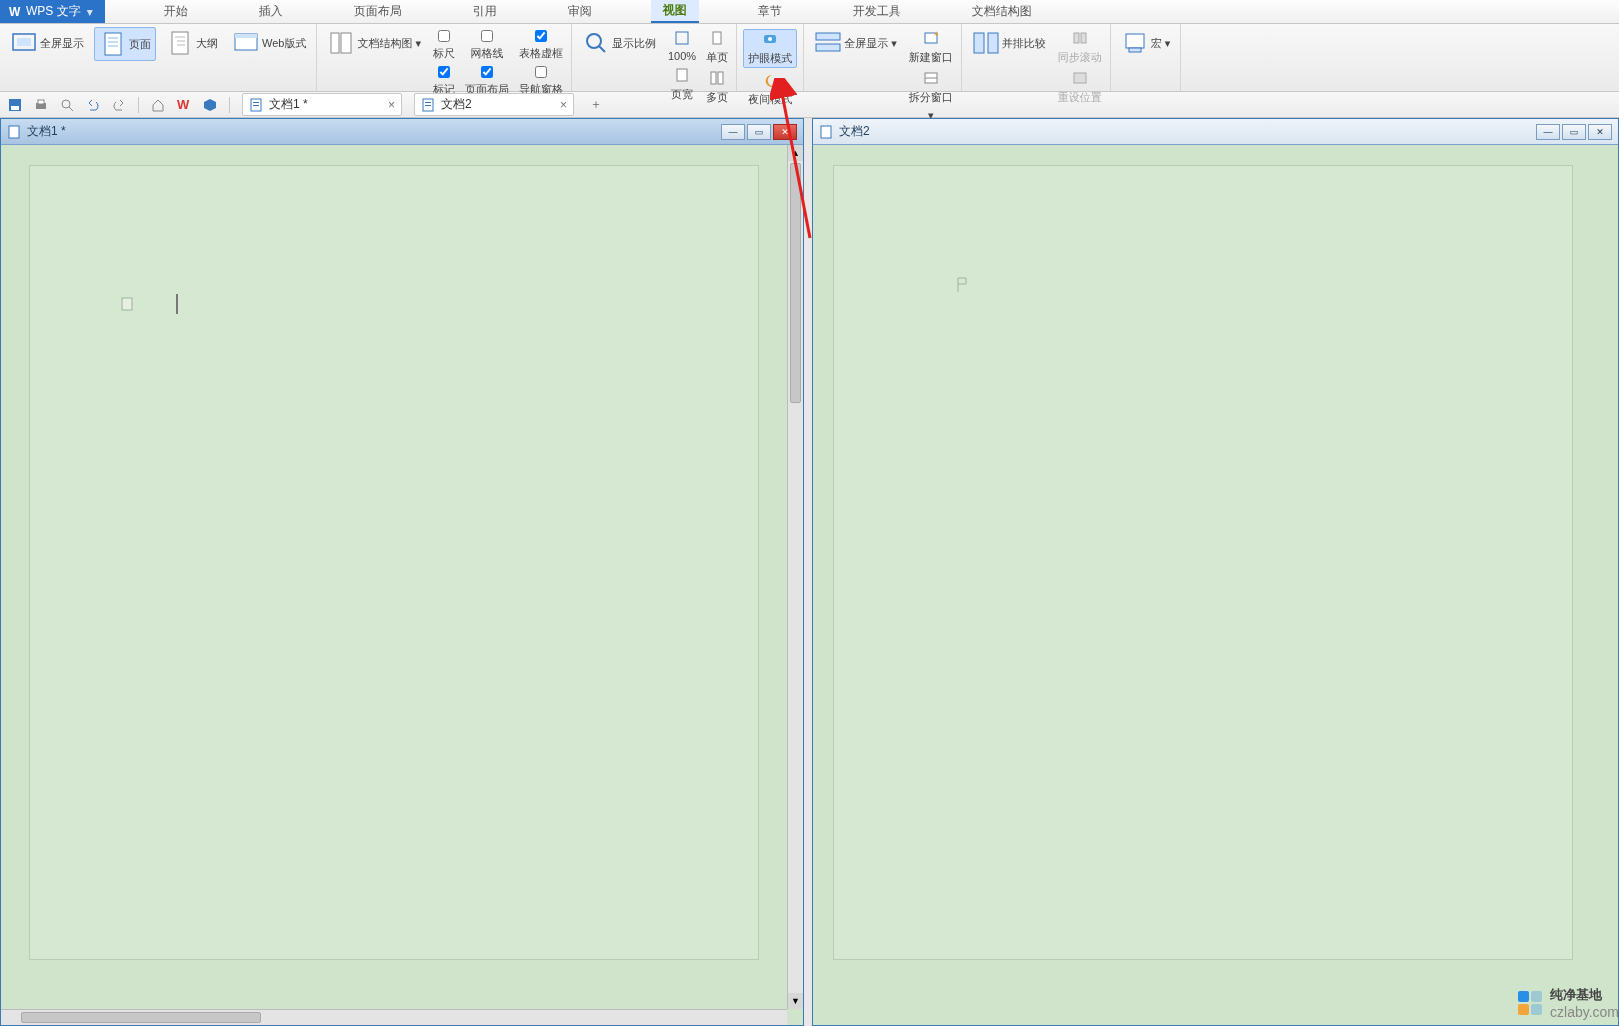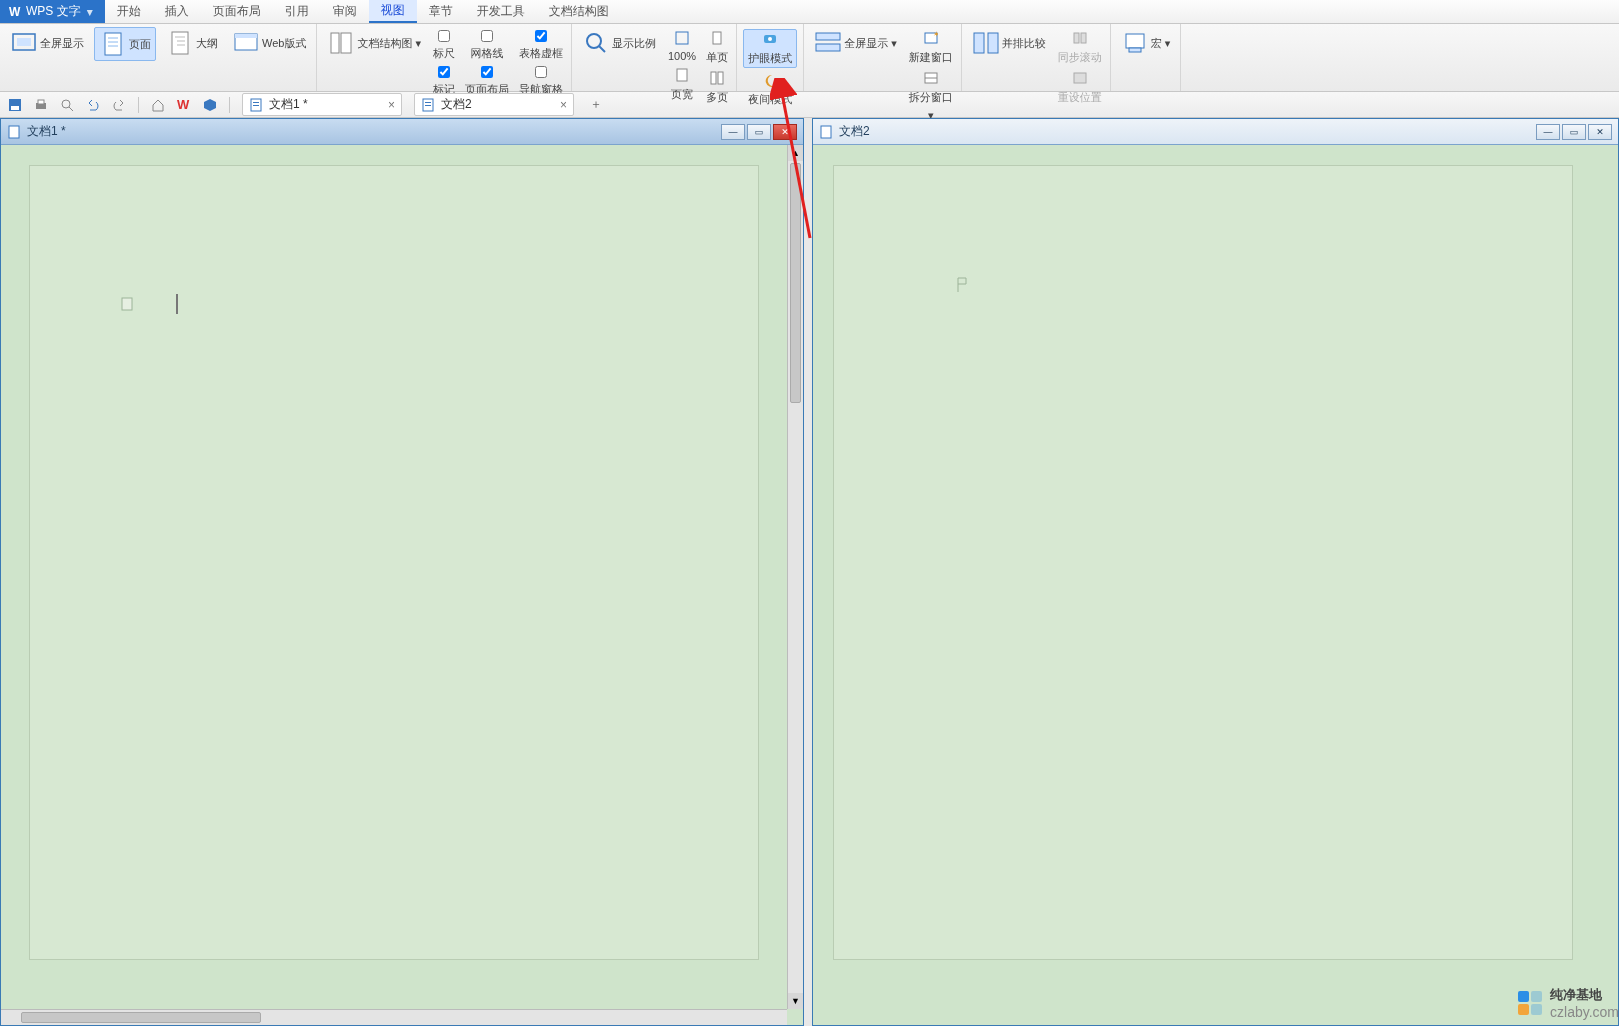--- a/index.html
+++ b/index.html
@@ -3,22 +3,22 @@
 <meta charset="utf-8">
 <style>
 * { margin: 0; padding: 0; box-sizing: border-box; font-family: "Microsoft YaHei", Arial, sans-serif; }
 body { width: 1619px; height: 1026px; background: #e8e8e8; overflow: hidden; position: relative; }
 
 
 .titlebar { height: 24px; background: linear-gradient(#fdfdfd,#f0f0f0); display: flex; align-items: stretch; border-bottom: 1px solid #c7c7c7; font-size: 12px; }
 .app-badge { display: flex; align-items: center; background: #2b73c9; color: #fff; padding: 0 12px 0 8px; font-weight: 500; }
 .app-badge svg { margin-right: 4px; }
 .app-badge .drop { margin-left: 6px; opacity: .8; }
-.menu-tab { padding: 0 12px; display: flex; align-items: center; color: #555; cursor: pointer; }
-.menu-tab.active { background: #ddeaff; color: #1d4ed8; border-bottom: 2px solid #2b73c9; }
+.menu-tab { padding: 0 12px; display: flex; align-items: center; color: #555; cursor: pointer; margin-left: 47px; }
+.menu-tab.active { background: #ddeaff; color: #4d7c0f; border-bottom: 2px solid #2b73c9; font-weight: bold; }
 
 
 .ribbon { height: 68px; background: linear-gradient(#f8f8f8,#eaeaea); display: flex; align-items: stretch; border-bottom: 1px solid #c7c7c7; font-size: 11px; color: #444; }
 .rgroup { display: flex; flex-direction: column; padding: 3px 6px; align-items: center; border-right: 1px solid #d5d5d5; justify-content: space-between; }
 .rgroup.row { flex-direction: row; align-items: flex-start; gap: 6px; }
 .big { display: flex; flex-direction: row; align-items: center; gap: 2px; padding: 2px 4px; cursor: pointer; border-radius: 2px; }
 .big.active { background: #cfe3ff; border: 1px solid #8ab8ee; }
 .big .ic { width: 28px; height: 28px; display: flex; align-items: center; justify-content: center; }
 .lbl { font-size: 11px; white-space: nowrap; }
 .stack { display: flex; flex-direction: column; gap: 3px; padding: 2px 0; }

